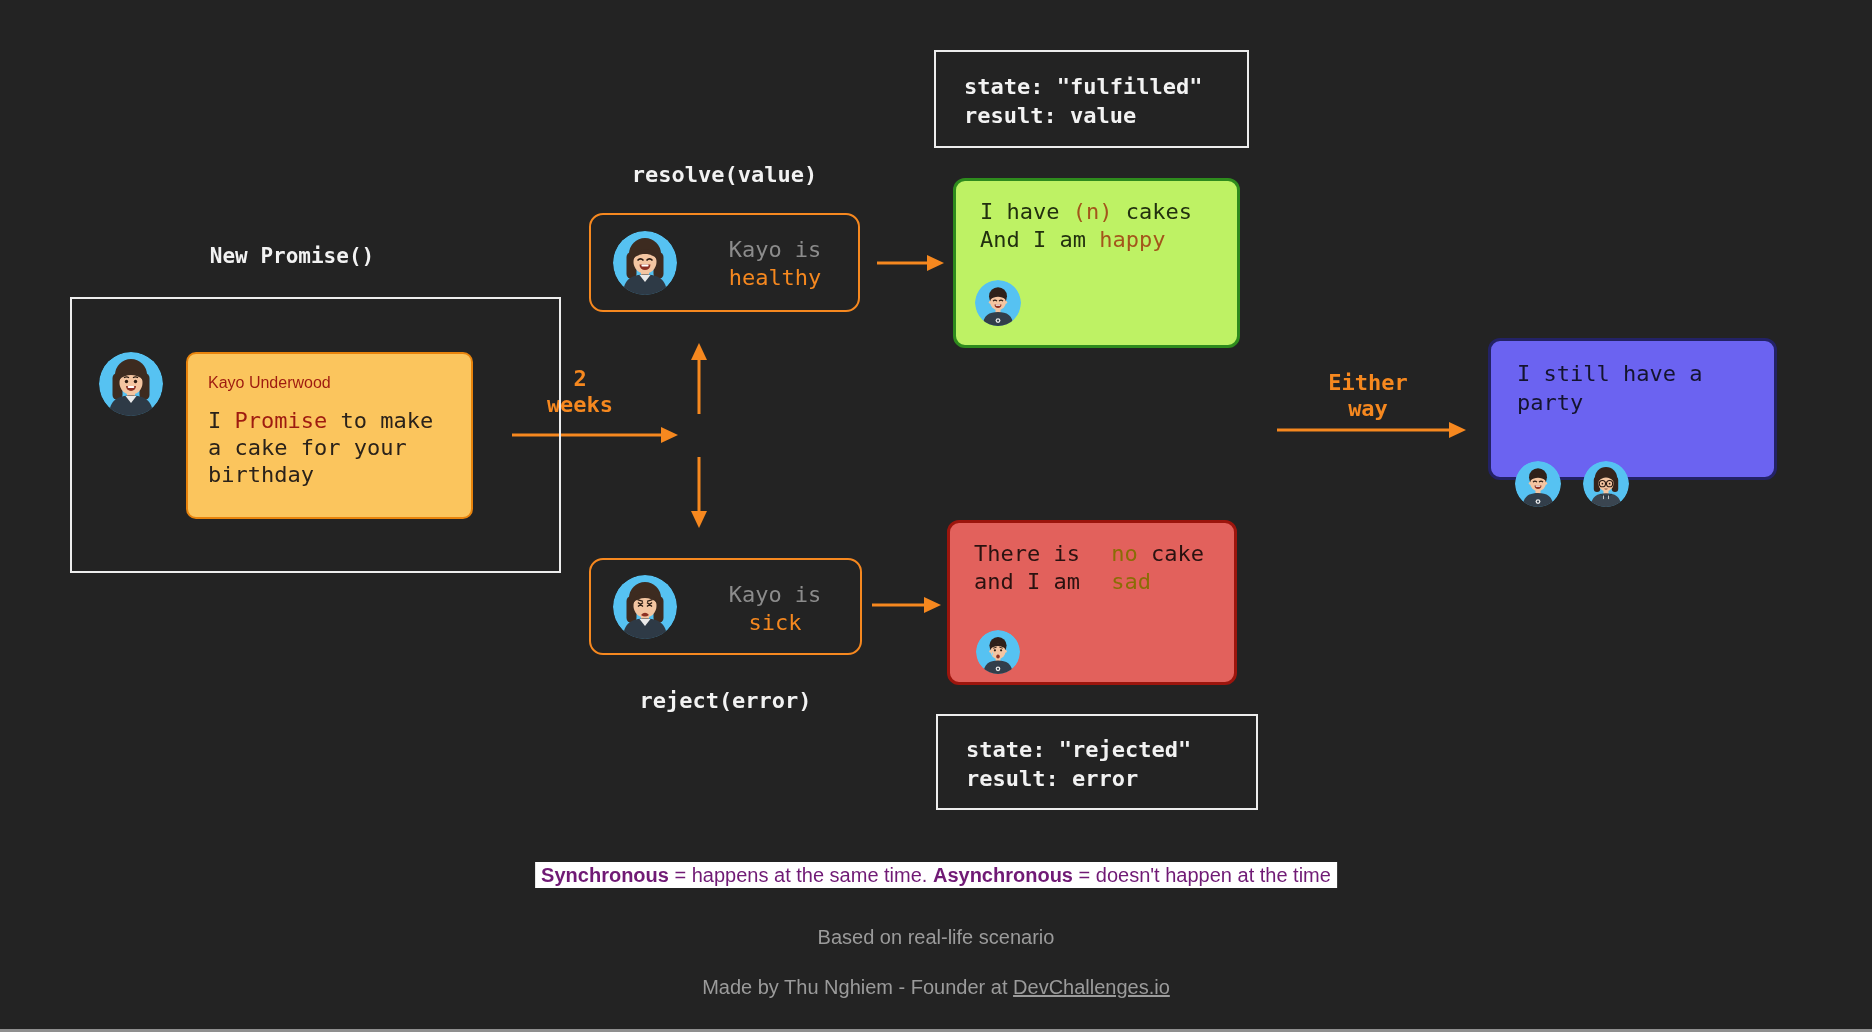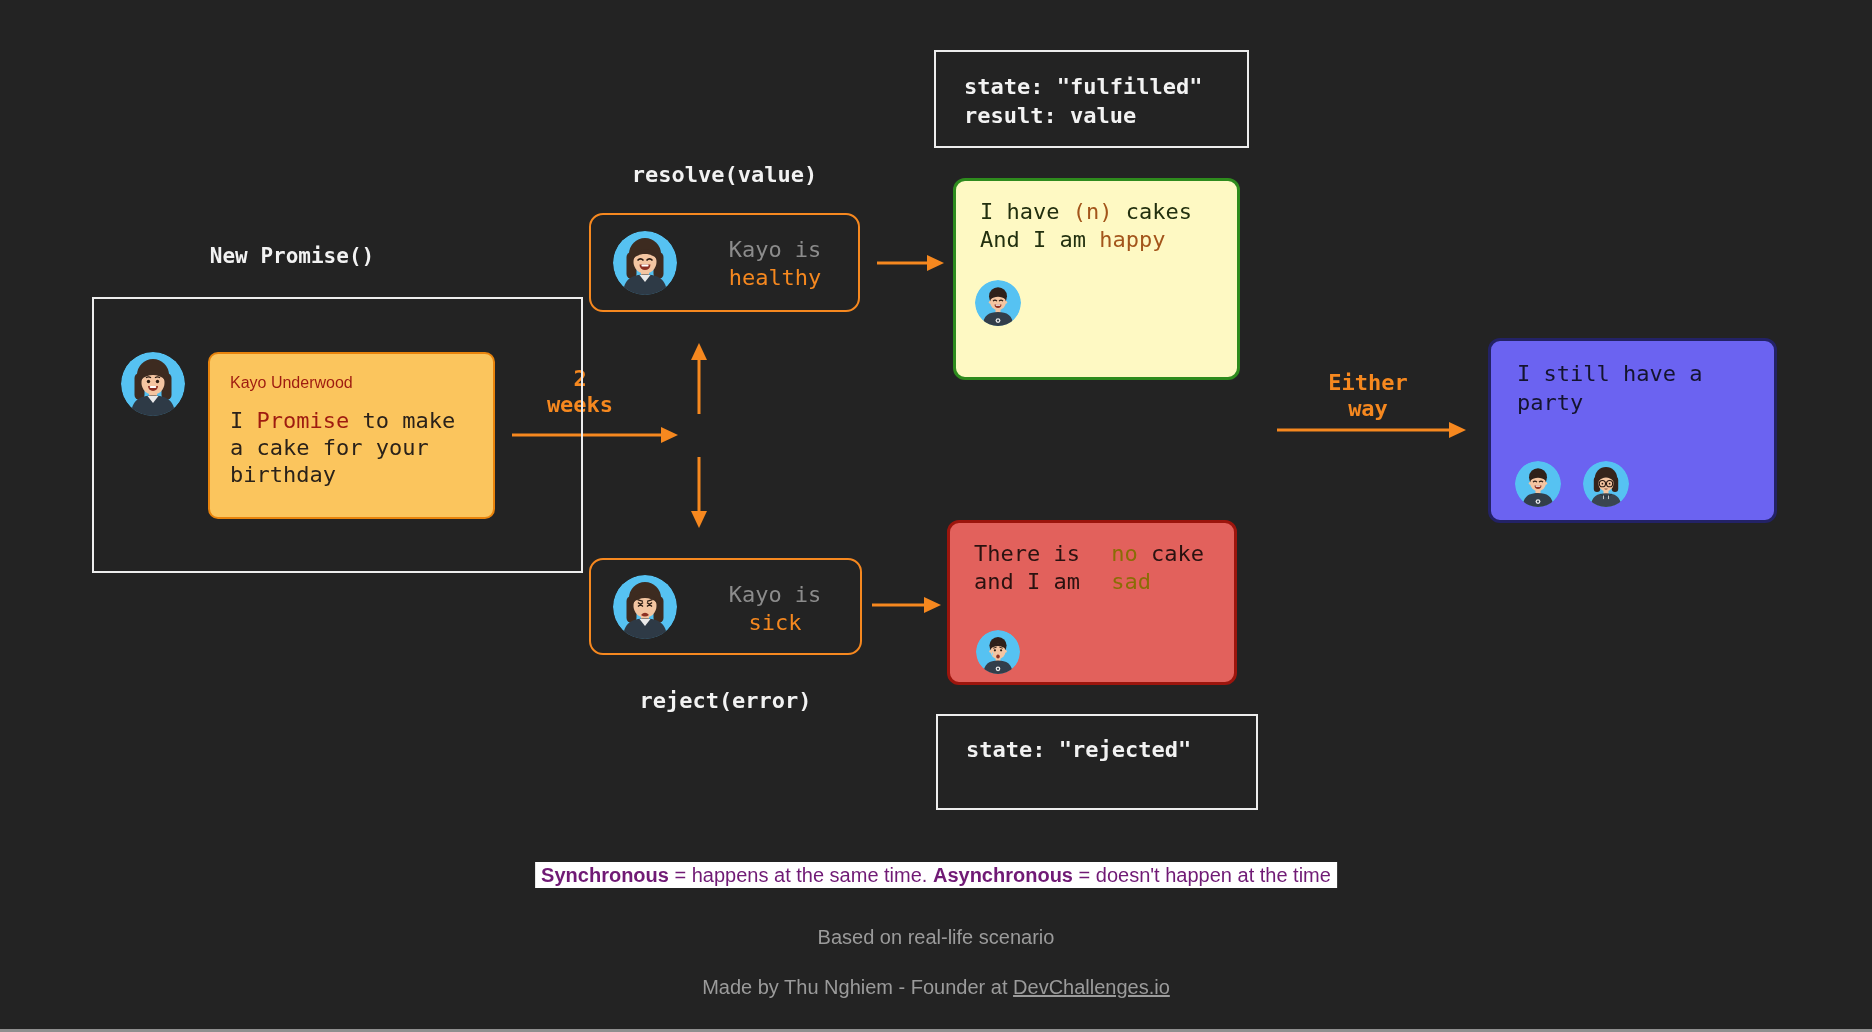--- a/index.html
+++ b/index.html
@@ -17,21 +17,21 @@
   .lbl-orange { color:#F6881F; font-weight:bold; font-size:22px; line-height:26px; text-align:center; }
 
   #lbl-new-promise { left:74px;  top:244px; width:436px; }
   #lbl-resolve     { left:589px; top:162px; width:271px; font-size:22px; }
   #lbl-reject      { left:589px; top:688px; width:273px; font-size:22px; }
   #lbl-two-weeks   { left:520px; top:366px; width:120px; }
   #lbl-either-way  { left:1297px; top:370px; width:142px; }
 
   
   .outline-box { position:absolute; border:2px solid #EDEDED; }
-  #promise-container { left:92px; top:297px; width:491px; height:276px; }
+  #promise-container { left:70px; top:297px; width:491px; height:276px; }
   #state-fulfilled { left:934px; top:50px;  width:315px; height:98px; padding:20px 0 0 28px; }
   #state-rejected  { left:936px; top:714px; width:322px; height:96px; padding:19px 0 0 28px; }
   .state-line { color:#F2F2F2; font-size:22px; line-height:29px; font-weight:bold; white-space:nowrap; }
 
   
   #promise-card {
     position:absolute; left:114px; top:53px; width:287px; height:167px;
     background:#FBC55D; border:2px solid #E8830C; border-radius:10px; padding:20px;
   }
   .card-author { font-family:"Liberation Sans", sans-serif; font-size:16px; color:#9E1B10; margin-bottom:15px; }
@@ -42,25 +42,25 @@
   .status-box { position:absolute; border:2px solid #F6881F; border-radius:14px;padding-left:48px; }
   #healthy-box { left:589px; top:213px; width:271px; height:99px; }
   #sick-box    { left:589px; top:558px; width:273px; height:97px; }
   .status-text { position:absolute; left:108px; top:21px; width:152px; text-align:center;
                  font-size:22px; line-height:28px; white-space:nowrap; }
   .status-gray { color:#8C8C8C; }
   .status-accent { color:#F6881F; }
 
   
   .result-box { position:absolute; border-radius:12px; }
-  #fulfilled-box { left:953px; top:178px; width:287px; height:202px;
-                   background:#fef9c3; border:3px solid #2E8B1D; }
+  #fulfilled-box { left:953px; top:178px; width:287px; height:170px;
+                   background:#bef264; border:3px solid #2E8B1D; }
   #rejected-box  { left:947px; top:520px; width:290px; height:165px;
                    background:#E2615C; border:3px solid #9C150D; }
-  #party-box     { left:1488px; top:338px; width:289px; height:185px;
+  #party-box     { left:1488px; top:338px; width:289px; height:142px;
                    background:#6B63F1; border:3px solid #232266; }
   .box-lines { position:absolute; left:24px; top:17px; font-size:22px; line-height:28px; white-space:nowrap; }
   #fulfilled-box .box-lines { color:#22300F; }
   #rejected-box  .box-lines { color:#2A1210; }
   .hl-brown { color:#A3551B; }
   .hl-gold  { color:#8A6D05;margin-left:18px; }
   #party-text { position:absolute; left:26px; top:18px; width:250px;
                 font-size:22px; line-height:29px; color:#14142E; white-space:normal; }
 
   
@@ -225,20 +225,21 @@
   <div>way</div>
 </div>
 
 <div class="outline-box" id="state-fulfilled">
   <div class="state-line mono">state: "fulfilled"</div>
   <div class="state-line mono">result: value</div>
 </div>
 
 <div class="outline-box" id="state-rejected">
   <div class="state-line mono">state: "rejected"</div>
+  <div class="state-line mono">result: error</div>
 </div>
 
 <div class="outline-box" id="promise-container">
   <div class="avatar" id="promise-avatar">
     <svg viewBox="0 0 64 64">
         <use href="#sym-kayo-smile"></use>
       </svg>
   </div>
   <div id="promise-card">
     <div class="card-author">Kayo Underwood</div>

